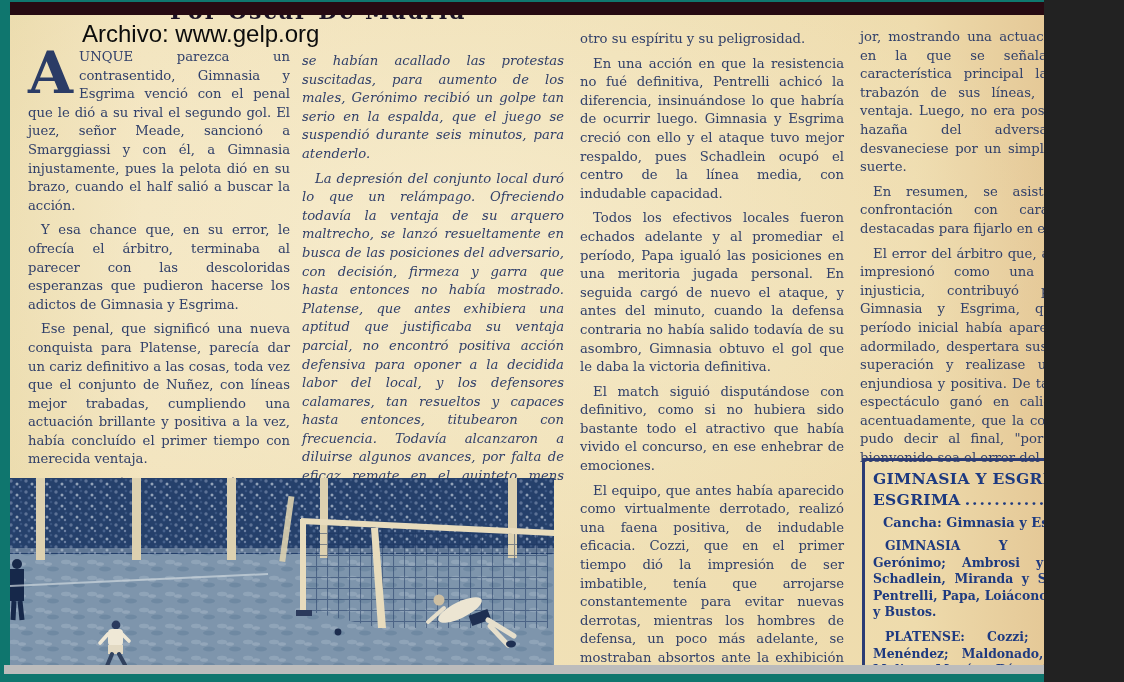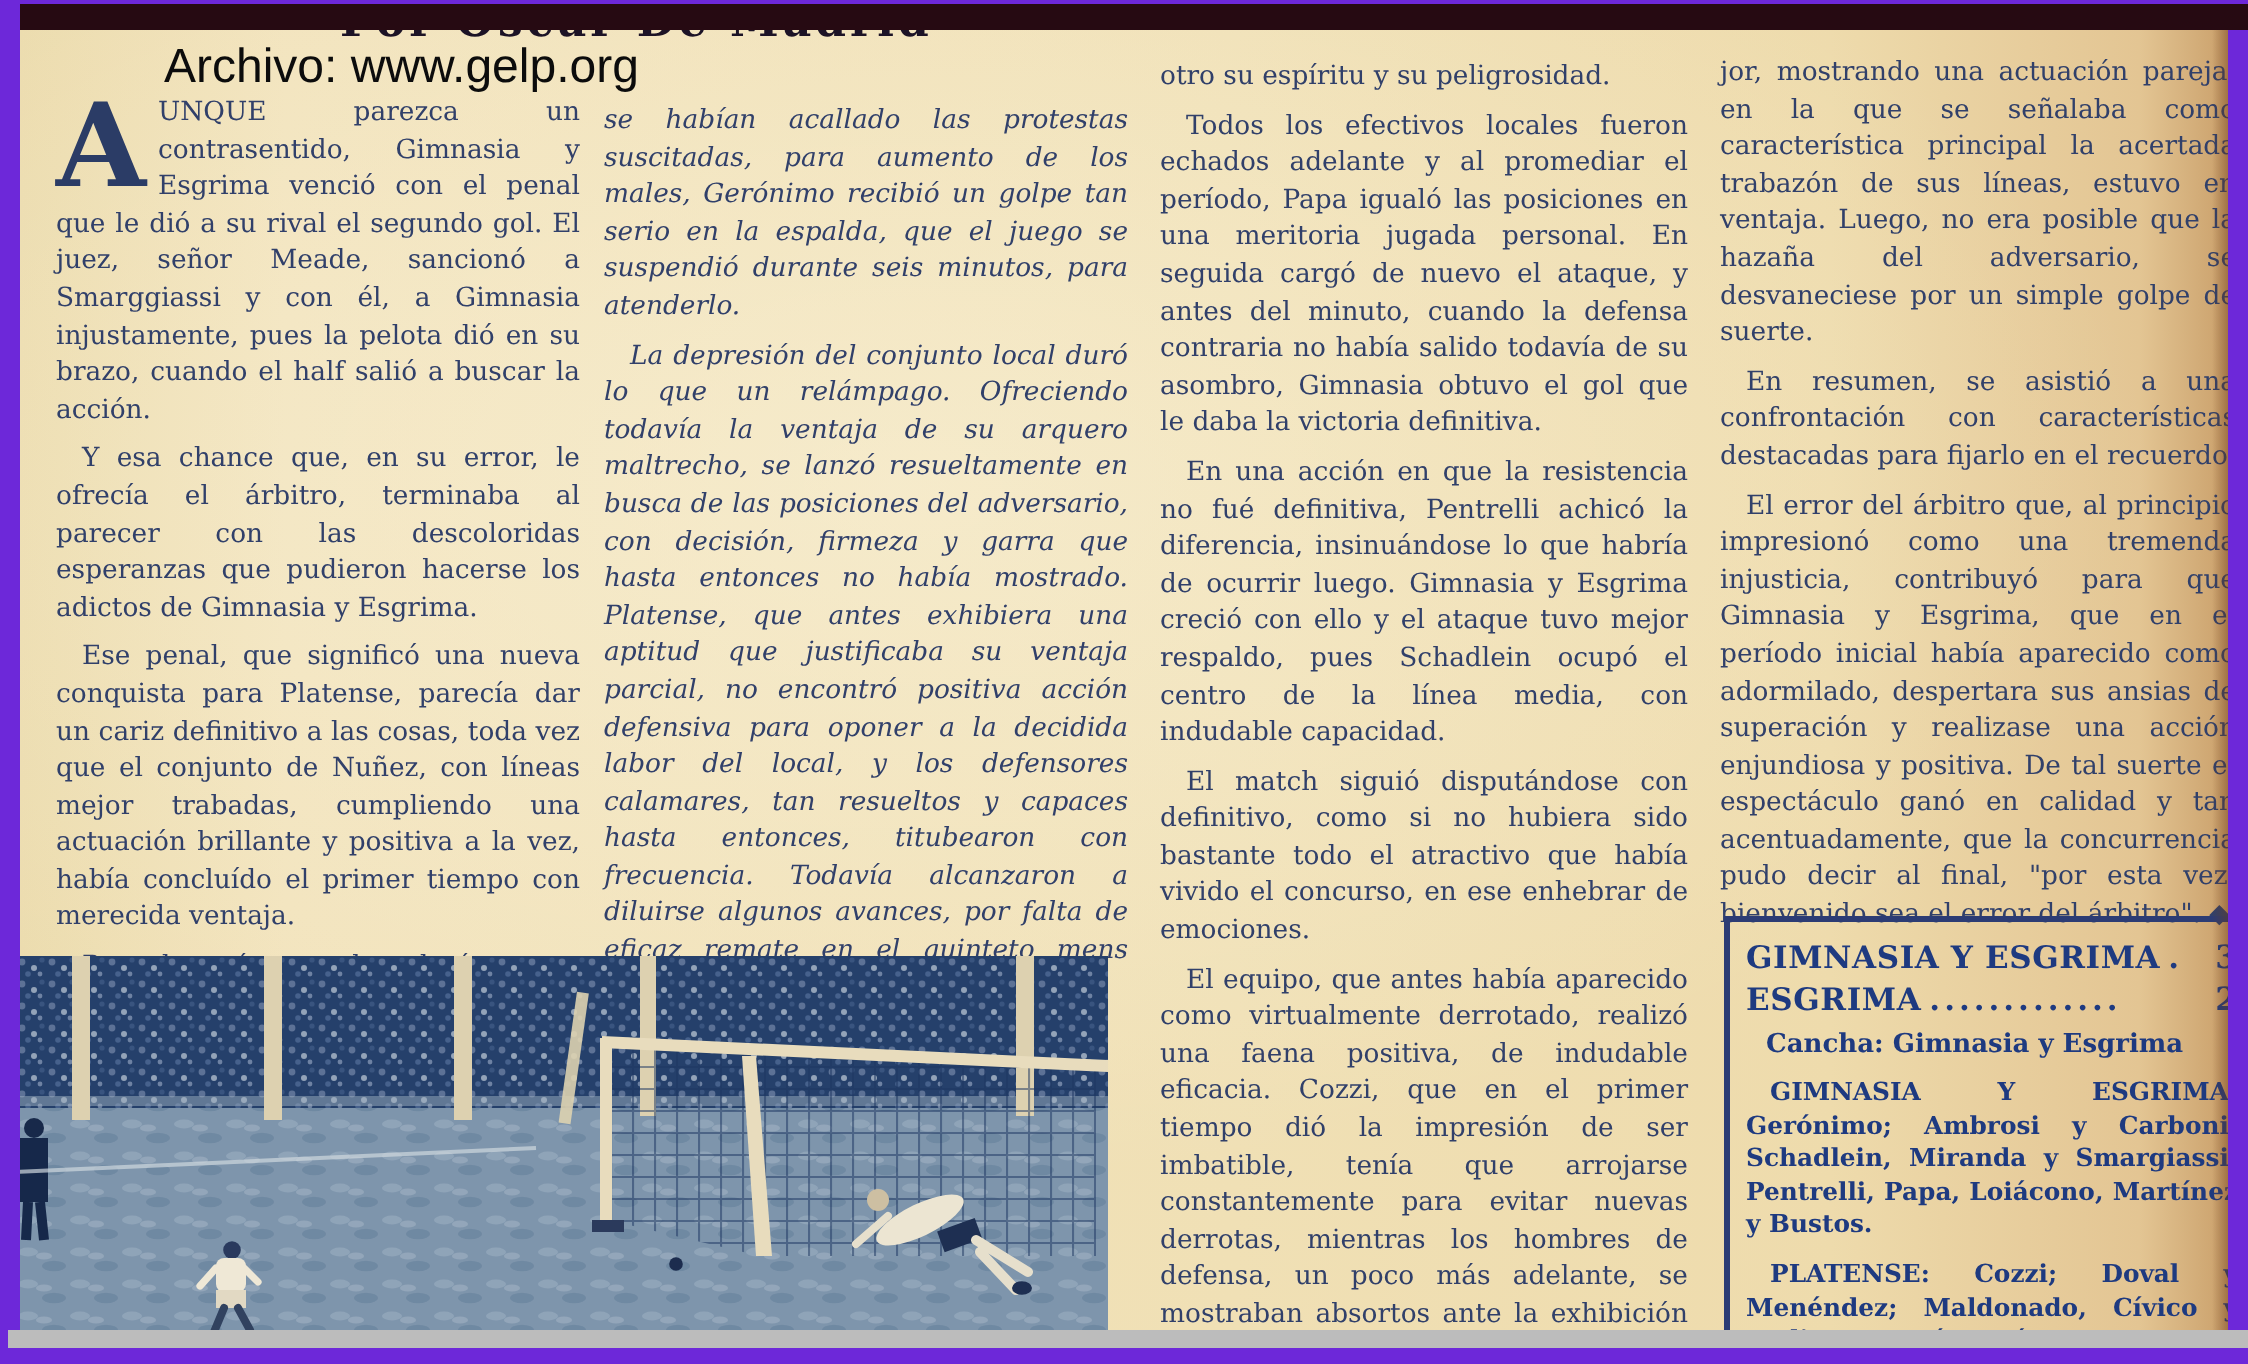--- a/index.html
+++ b/index.html
@@ -1,16 +1,16 @@
 <!DOCTYPE html>
 <html><head>
 <meta charset="utf-8">
 <style>
   html,body{margin:0;padding:0;background:#222;}
-  .page{position:relative;width:1124px;height:682px;background:#6d28d9;overflow:hidden;
+  .page{position:relative;width:1044px;height:682px;background:#0f766e;overflow:hidden;
         font-family:"DejaVu Serif","Liberation Serif",serif;}
   
   .strip-top{position:absolute;left:10px;top:2px;right:0;height:13px;background:#260a12;}
   .strip-gray{position:absolute;left:4px;right:0;bottom:8px;height:9px;background:#bcbcbc;}
   
   .paper{position:absolute;left:10px;top:15px;width:1104px;height:652px;
          background:
            radial-gradient(ellipse 900px 500px at 40% 35%, rgba(255,252,238,.35), rgba(0,0,0,0) 70%),
            linear-gradient(90deg,#ecdcae 0,#f2e3bc 12%,#f0e0b5 55%,#eedbac 82%,#e3c593 96%,#caa06b 100%),
            #f0e0b5;
@@ -68,22 +68,22 @@
       <p>Poco después, cuando todavía no</p>
     </div>
 
     <div class="col col2">
       <p class="cont">se habían acallado las protestas suscitadas, para aumento de los males, Gerónimo recibió un golpe tan serio en la espalda, que el juego se suspendió durante seis minutos, para atenderlo.</p>
       <p>La depresión del conjunto local duró lo que un relámpago. Ofreciendo todavía la ventaja de su arquero maltrecho, se lanzó resueltamente en busca de las posiciones del adversario, con decisión, firmeza y garra que hasta entonces no había mostrado. Platense, que antes exhibiera una aptitud que justificaba su ventaja parcial, no encontró positiva acción defensiva para oponer a la decidida labor del local, y los defensores calamares, tan resueltos y capaces hasta entonces, titubearon con frecuencia. Todavía alcanzaron a diluirse algunos avances, por falta de eficaz remate en el quinteto mens sana. Pero ya se advertía que era</p>
     </div>
 
     <div class="col col3">
       <p class="cont">otro su espíritu y su peligrosidad.</p>
+      <p>En una acción en que la resistencia no fué definitiva, Pentrelli achicó la diferencia, insinuándose lo que habría de ocurrir luego. Gimnasia y Esgrima creció con ello y el ataque tuvo mejor respaldo, pues Schadlein ocupó el centro de la línea media, con indudable capacidad.</p>
       <p>Todos los efectivos locales fueron echados adelante y al promediar el período, Papa igualó las posiciones en una meritoria jugada personal. En seguida cargó de nuevo el ataque, y antes del minuto, cuando la defensa contraria no había salido todavía de su asombro, Gimnasia obtuvo el gol que le daba la victoria definitiva.</p>
-      <p>En una acción en que la resistencia no fué definitiva, Pentrelli achicó la diferencia, insinuándose lo que habría de ocurrir luego. Gimnasia y Esgrima creció con ello y el ataque tuvo mejor respaldo, pues Schadlein ocupó el centro de la línea media, con indudable capacidad.</p>
       <p>El match siguió disputándose con definitivo, como si no hubiera sido bastante todo el atractivo que había vivido el concurso, en ese enhebrar de emociones.</p>
       <p>El equipo, que antes había aparecido como virtualmente derrotado, realizó una faena positiva, de indudable eficacia. Cozzi, que en el primer tiempo dió la impresión de ser imbatible, tenía que arrojarse constantemente para evitar nuevas derrotas, mientras los hombres de defensa, un poco más adelante, se mostraban absortos ante la exhibición de aptitudes que brindaba su oponente.</p>
 
     </div>
 
     <div class="col col4">
       <p class="cont">jor, mostrando una actuación pareja, en la que se señalaba como característica principal la acertada trabazón de sus líneas, estuvo en ventaja. Luego, no era posible que la hazaña del adversario, se desvaneciese por un simple golpe de suerte.</p>
       <p>En resumen, se asistió a una confrontación con características destacadas para fijarlo en el recuerdo.</p>
       <p>El error del árbitro que, al principio impresionó como una tremenda injusticia, contribuyó para que Gimnasia y Esgrima, que en el período inicial había aparecido como adormilado, despertara sus ansias de superación y realizase una acción enjundiosa y positiva. De tal suerte el espectáculo ganó en calidad y tan acentuadamente, que la concurrencia pudo decir al final, "por esta vez, bienvenido sea el error del árbitro". ◆</p>
     </div>

